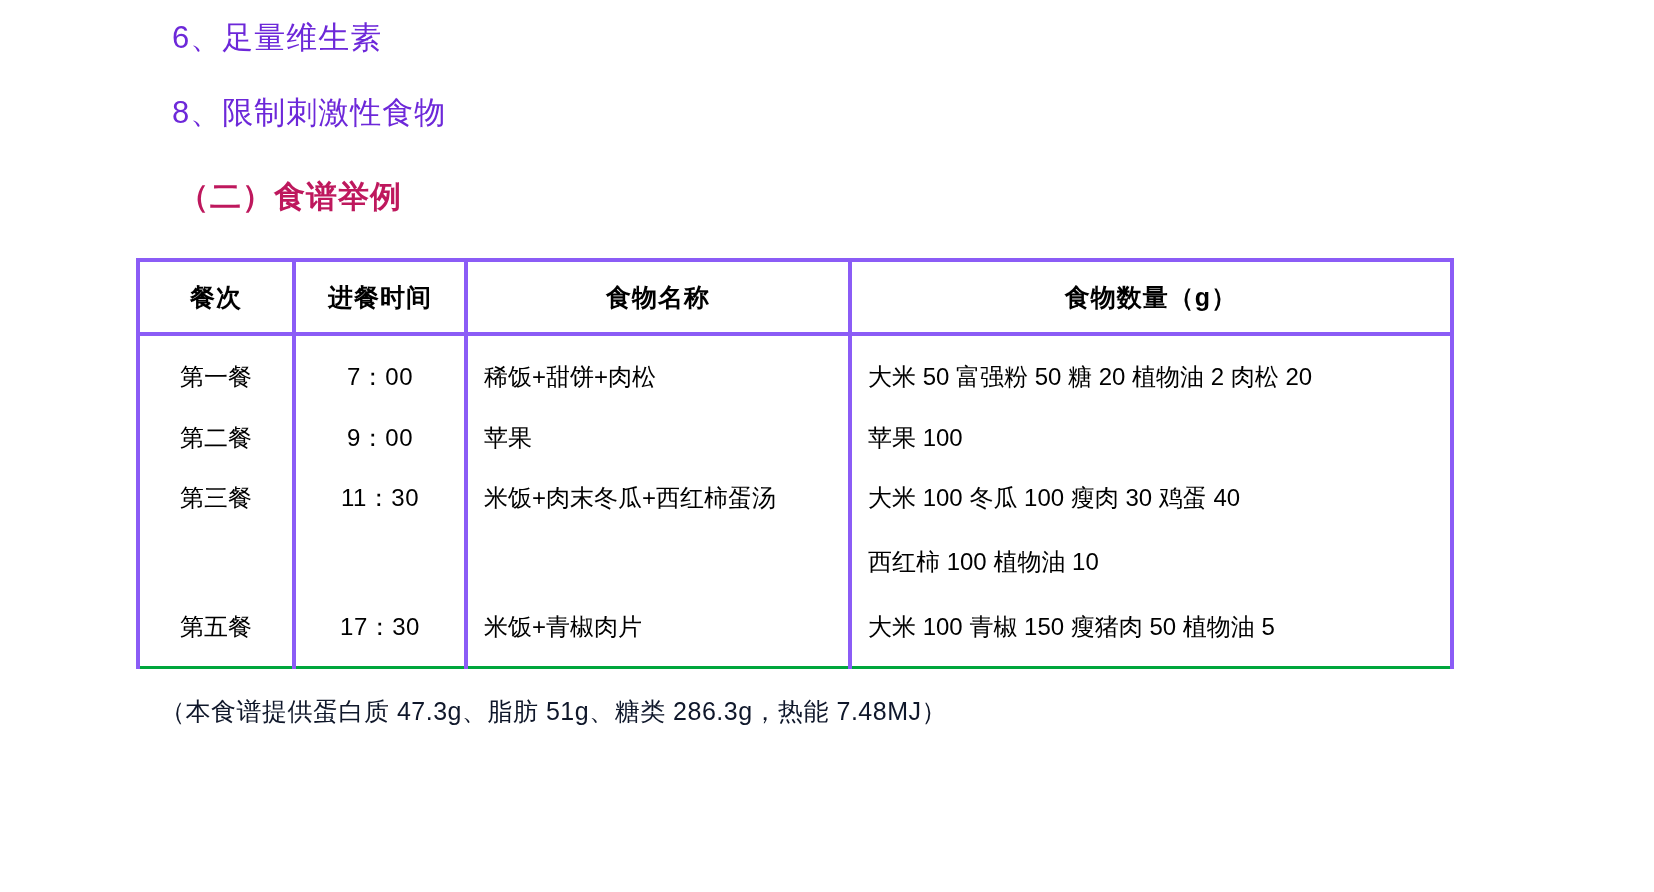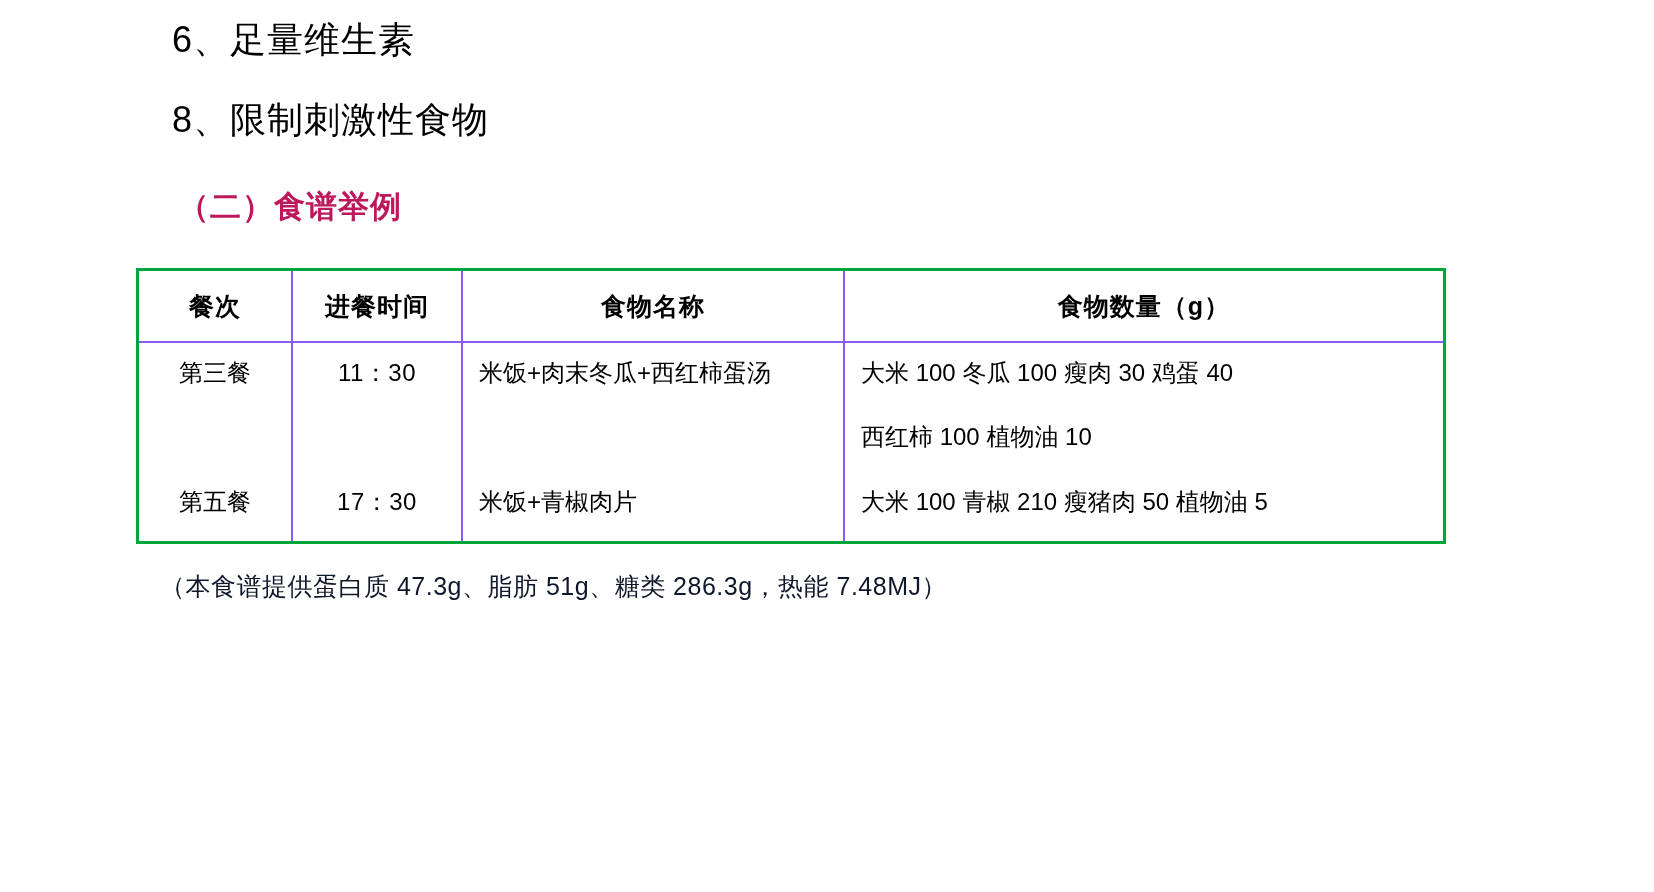--- a/index.html
+++ b/index.html
@@ -21,24 +21,24 @@
     height: 892px;
     box-sizing: border-box;
     padding: 0;
   }
 
   .numbered-list {
     margin: 0;
     padding: 0;
   }
   .numbered-item {
-    font-size: 36px;
+    font-size: 31px;
     line-height: 1.0;
     letter-spacing: 1px;
-    color: #000000;
+    color: #6d28d9;
     margin-left: 172px;
     white-space: nowrap;
   }
   .item-1 { padding-top: 22px; }
   .item-2 { padding-top: 44px; }
   .item-3 { padding-top: 44px; }
 
   .section-heading {
     font-size: 31px;
     font-weight: bold;
@@ -55,21 +55,21 @@
     width: 1302px;
   }
   table.recipe {
     border-collapse: collapse;
     width: 1302px;
     table-layout: fixed;
     border: 3px solid #00a63c;
   }
   table.recipe th,
   table.recipe td {
-    border: 2px solid #8b5cf6;
+    border: 4px solid #8b5cf6;
     padding: 0;
     vertical-align: middle;
   }
   table.recipe thead th {
     height: 70px;
     font-size: 25px;
     font-weight: bold;
     text-align: center;
     letter-spacing: 1px;
   }
@@ -131,37 +131,49 @@
     <table class="recipe">
       <thead>
         <tr>
           <th class="col-meal">餐次</th>
           <th class="col-time">进餐时间</th>
           <th class="col-food">食物名称</th>
           <th class="col-amount">食物数量（g）</th>
         </tr>
       </thead>
       <tbody>
+        <tr class="r1">
+          <td class="cell-meal">第一餐</td>
+          <td class="cell-time">7：00</td>
+          <td class="cell-food">稀饭+甜饼+肉松</td>
+          <td class="cell-amount">大米 50 富强粉 50 糖 20 植物油 2 肉松 20</td>
+        </tr>
+        <tr class="r2">
+          <td class="cell-meal">第二餐</td>
+          <td class="cell-time">9：00</td>
+          <td class="cell-food">苹果</td>
+          <td class="cell-amount">苹果 100</td>
+        </tr>
         <tr class="r3">
           <td class="cell-meal">第三餐</td>
           <td class="cell-time">11：30</td>
           <td class="cell-food">米饭+肉末冬瓜+西红柿蛋汤</td>
           <td class="cell-amount">大米 100  冬瓜 100 瘦肉 30  鸡蛋 40</td>
         </tr>
         <tr class="r4">
           <td class="cell-meal"></td>
           <td class="cell-time"></td>
           <td class="cell-food"></td>
           <td class="cell-amount">西红柿 100  植物油 10</td>
         </tr>
         <tr class="r6">
           <td class="cell-meal">第五餐</td>
           <td class="cell-time">17：30</td>
           <td class="cell-food">米饭+青椒肉片</td>
-          <td class="cell-amount">大米 100 青椒 210  瘦猪肉 50 植物油 5</td>
+          <td class="cell-amount">大米 100 青椒 150  瘦猪肉 50 植物油 5</td>
         </tr>
       </tbody>
     </table>
   </div>
 
   <div class="footnote">（本食谱提供蛋白质 47.3g、脂肪 51g、糖类 286.3g，热能 7.48MJ）</div>
 
 </div>
 
 </body></html>

